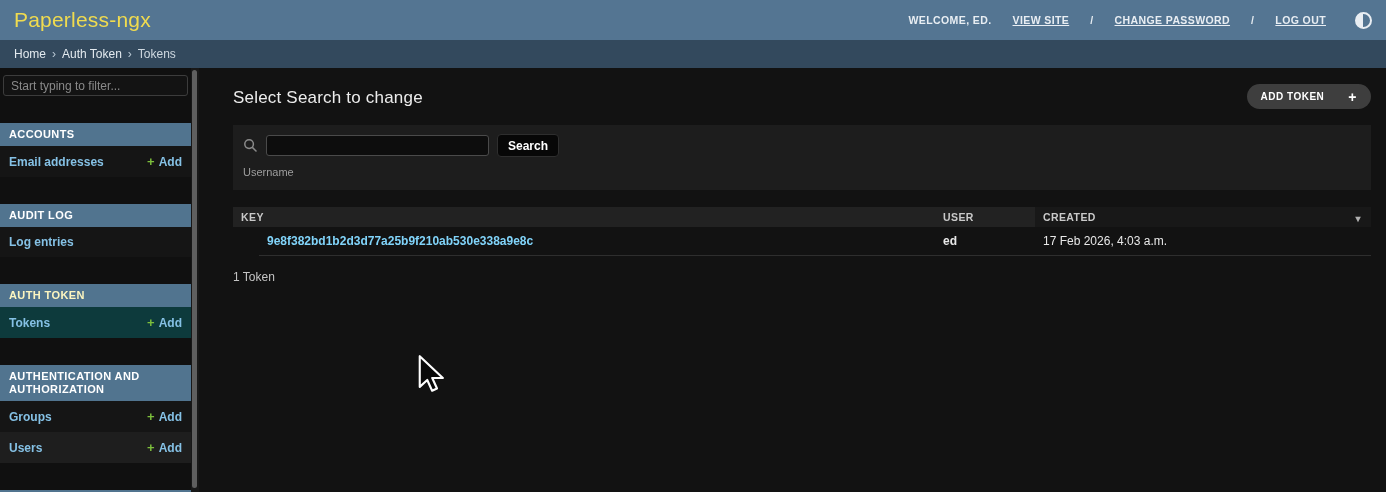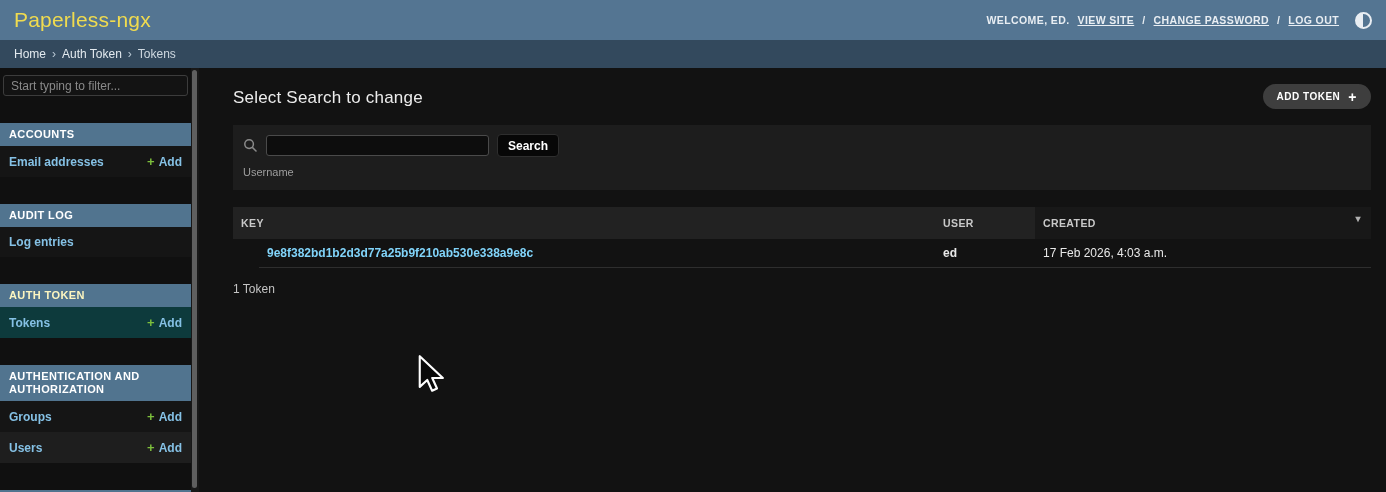--- a/index.html
+++ b/index.html
@@ -4,21 +4,21 @@
 <style>
   * { margin:0; padding:0; box-sizing:border-box; }
   html,body { width:1386px; height:492px; overflow:hidden; }
   body { font-family:"Liberation Sans", sans-serif; background:#121212; position:relative; }
 
   
   .topbar { position:absolute; left:0; top:0; width:1386px; height:40px;
     background:#547592; display:flex; align-items:center; justify-content:space-between;
     padding:0 14px; }
   .brand { color:#f0db4f; font-size:21px; font-weight:400; letter-spacing:.2px; }
-  .usertools { display:flex; align-items:center; gap:8px; color:#e9eef3;
+  .usertools { display:flex; align-items:center; gap:21px; color:#e9eef3;
     font-size:10.5px; font-weight:700; letter-spacing:.4px; }
   .usertools a { color:#e9eef3; text-decoration:underline; cursor:pointer; }
   .theme-toggle { width:17px; height:17px; border:2px solid #e9eef3; border-radius:50%;
     background:linear-gradient(90deg,#e9eef3 50%, rgba(0,0,0,0) 50%); margin-left:8px; cursor:pointer; }
 
   
   .breadcrumbs { position:absolute; left:0; top:40px; width:1386px; height:28px;
     background:#33495d; display:flex; align-items:center; padding:0 14px;
     color:#e3eaef; font-size:12px; gap:6px; }
   .breadcrumbs .sep { color:#b9c8d4; }
@@ -48,21 +48,21 @@
   
   .side-scroll-track { position:absolute; left:191px; top:68px; width:8px; height:424px; background:#181818; }
   .side-scroll-thumb { position:absolute; left:1px; top:2px; width:5px; height:418px;
     background:#5f5f5f; border-radius:3px; }
 
   
   .main { position:absolute; left:199px; top:68px; width:1187px; height:424px;
     background:#121212; padding:20px 15px 0 34px; }
   .page-title { color:#ececec; font-size:17px; font-weight:500; letter-spacing:.2px; }
   .object-tools { position:absolute; right:15px; top:16px; }
-  .add-btn { display:inline-flex; align-items:center; gap:8px; background:#3e3e3e;
+  .add-btn { display:inline-flex; align-items:center; gap:24px; background:#3e3e3e;
     color:#ffffff; border:none; border-radius:14px; height:25px; padding:0 14px;
     font-size:10px; font-weight:700; letter-spacing:.5px; cursor:pointer;
     font-family:"Liberation Sans",sans-serif; }
   .add-btn .plus { font-size:14px; font-weight:700; line-height:10px; }
 
   
   .search-module { margin-top:17px; background:#1d1d1d; padding:9px 10px 12px 10px; }
   .search-row { display:flex; align-items:center; gap:8px; }
   .search-icon { width:15px; height:15px; flex:0 0 auto; }
   .search-input { width:223px; height:21px; background:#0d0d0d; border:1px solid #4a4a4a;
@@ -70,21 +70,21 @@
     font-family:"Liberation Sans",sans-serif; }
   .search-btn { height:23px; padding:0 10px; background:#070707; color:#ffffff;
     border:1px solid #2e2e2e; border-radius:4px; font-size:12px; font-weight:700;
     cursor:pointer; font-family:"Liberation Sans",sans-serif; }
   .search-field-label { margin-top:9px; color:#9e9e9e; font-size:11px; }
 
   
   .result-table { margin-top:17px; width:100%; }
   .thead { display:flex; background:#222222; }
   .th { color:#c9c9c9; font-size:10.5px; font-weight:700; letter-spacing:.4px;
-    padding:10px 8px; text-transform:uppercase; cursor:pointer; }
+    padding:4px 8px; text-transform:uppercase; cursor:pointer; }
   .th-key { flex:1 1 auto; }
   .th-user { width:100px; flex:0 0 auto; }
   .th-created { width:336px; flex:0 0 auto; background:#181818; position:relative; }
   .sort-icon { position:absolute; right:10px; top:6px; color:#b0b0b0; font-size:10px; }
   .trow { display:flex; border-bottom:1px solid #2e2e2e; background:#121212;margin-left:26px; }
   .td { padding:7px 8px; font-size:12px; color:#e8e8e8; }
   .td-key { flex:1 1 auto; }
   .td-user { width:100px; flex:0 0 auto; font-weight:700; }
   .td-created { width:336px; flex:0 0 auto; }
   .token-link { color:#81d4fa; font-weight:700; text-decoration:none; cursor:pointer; }

